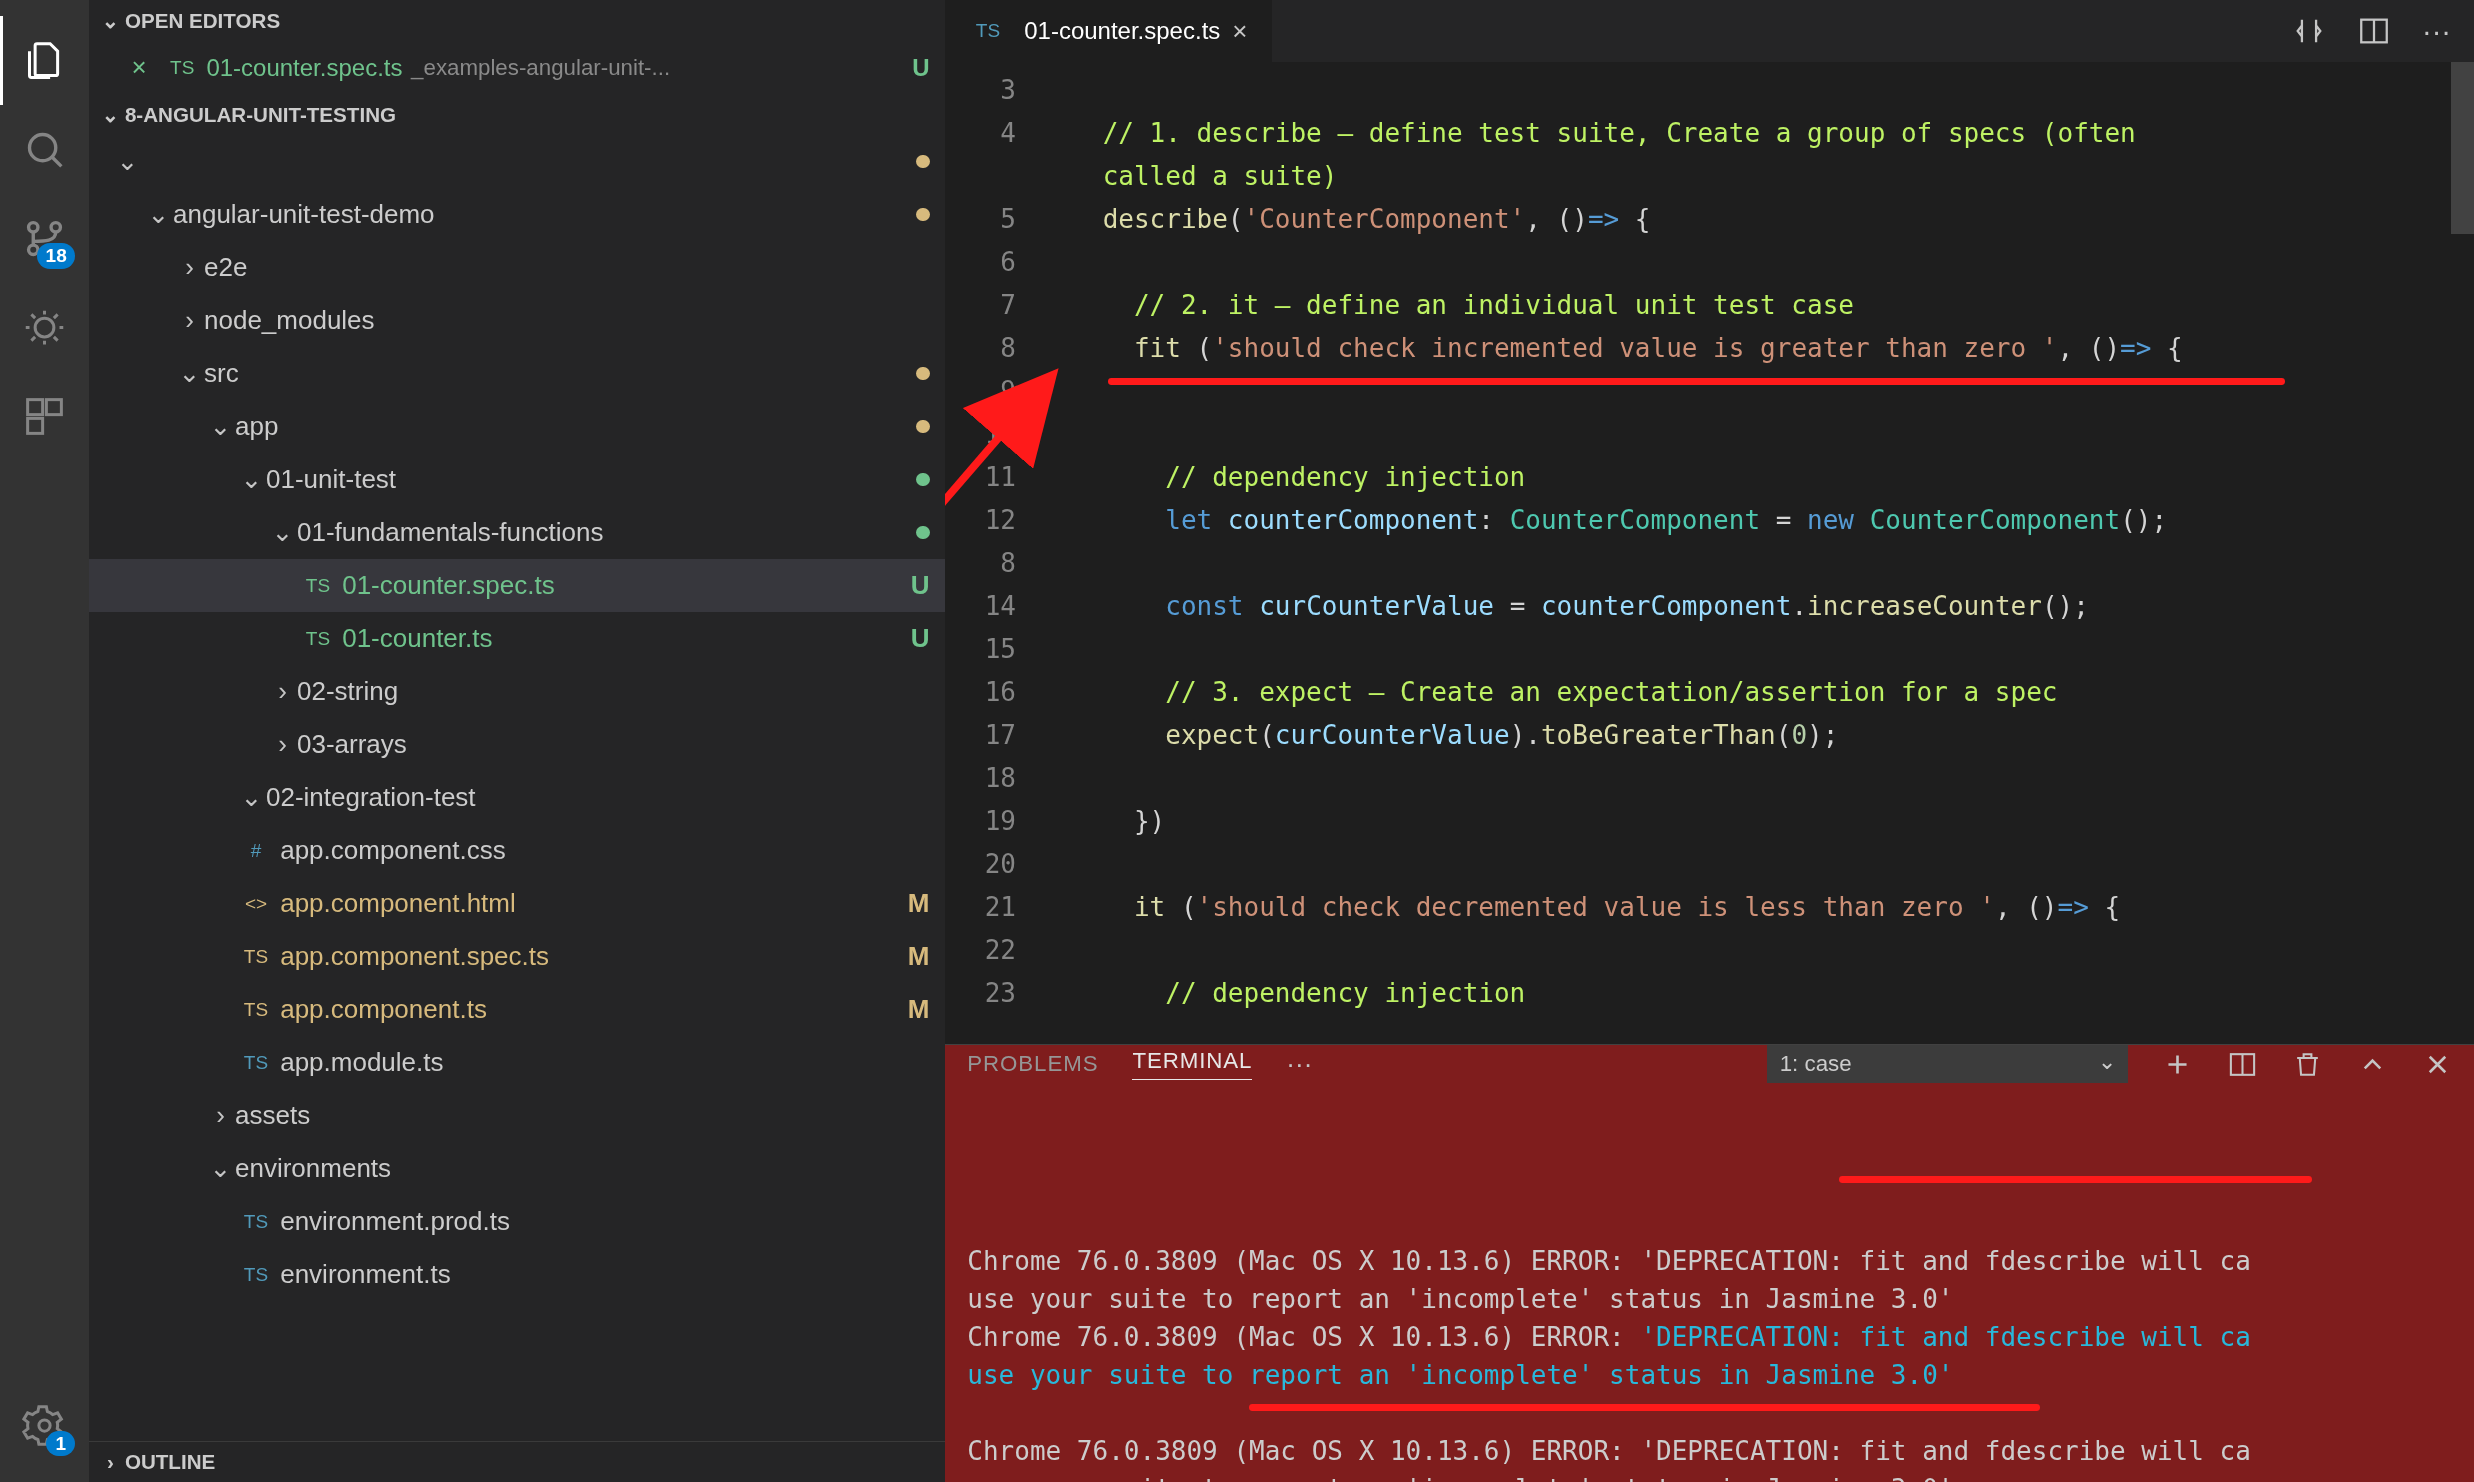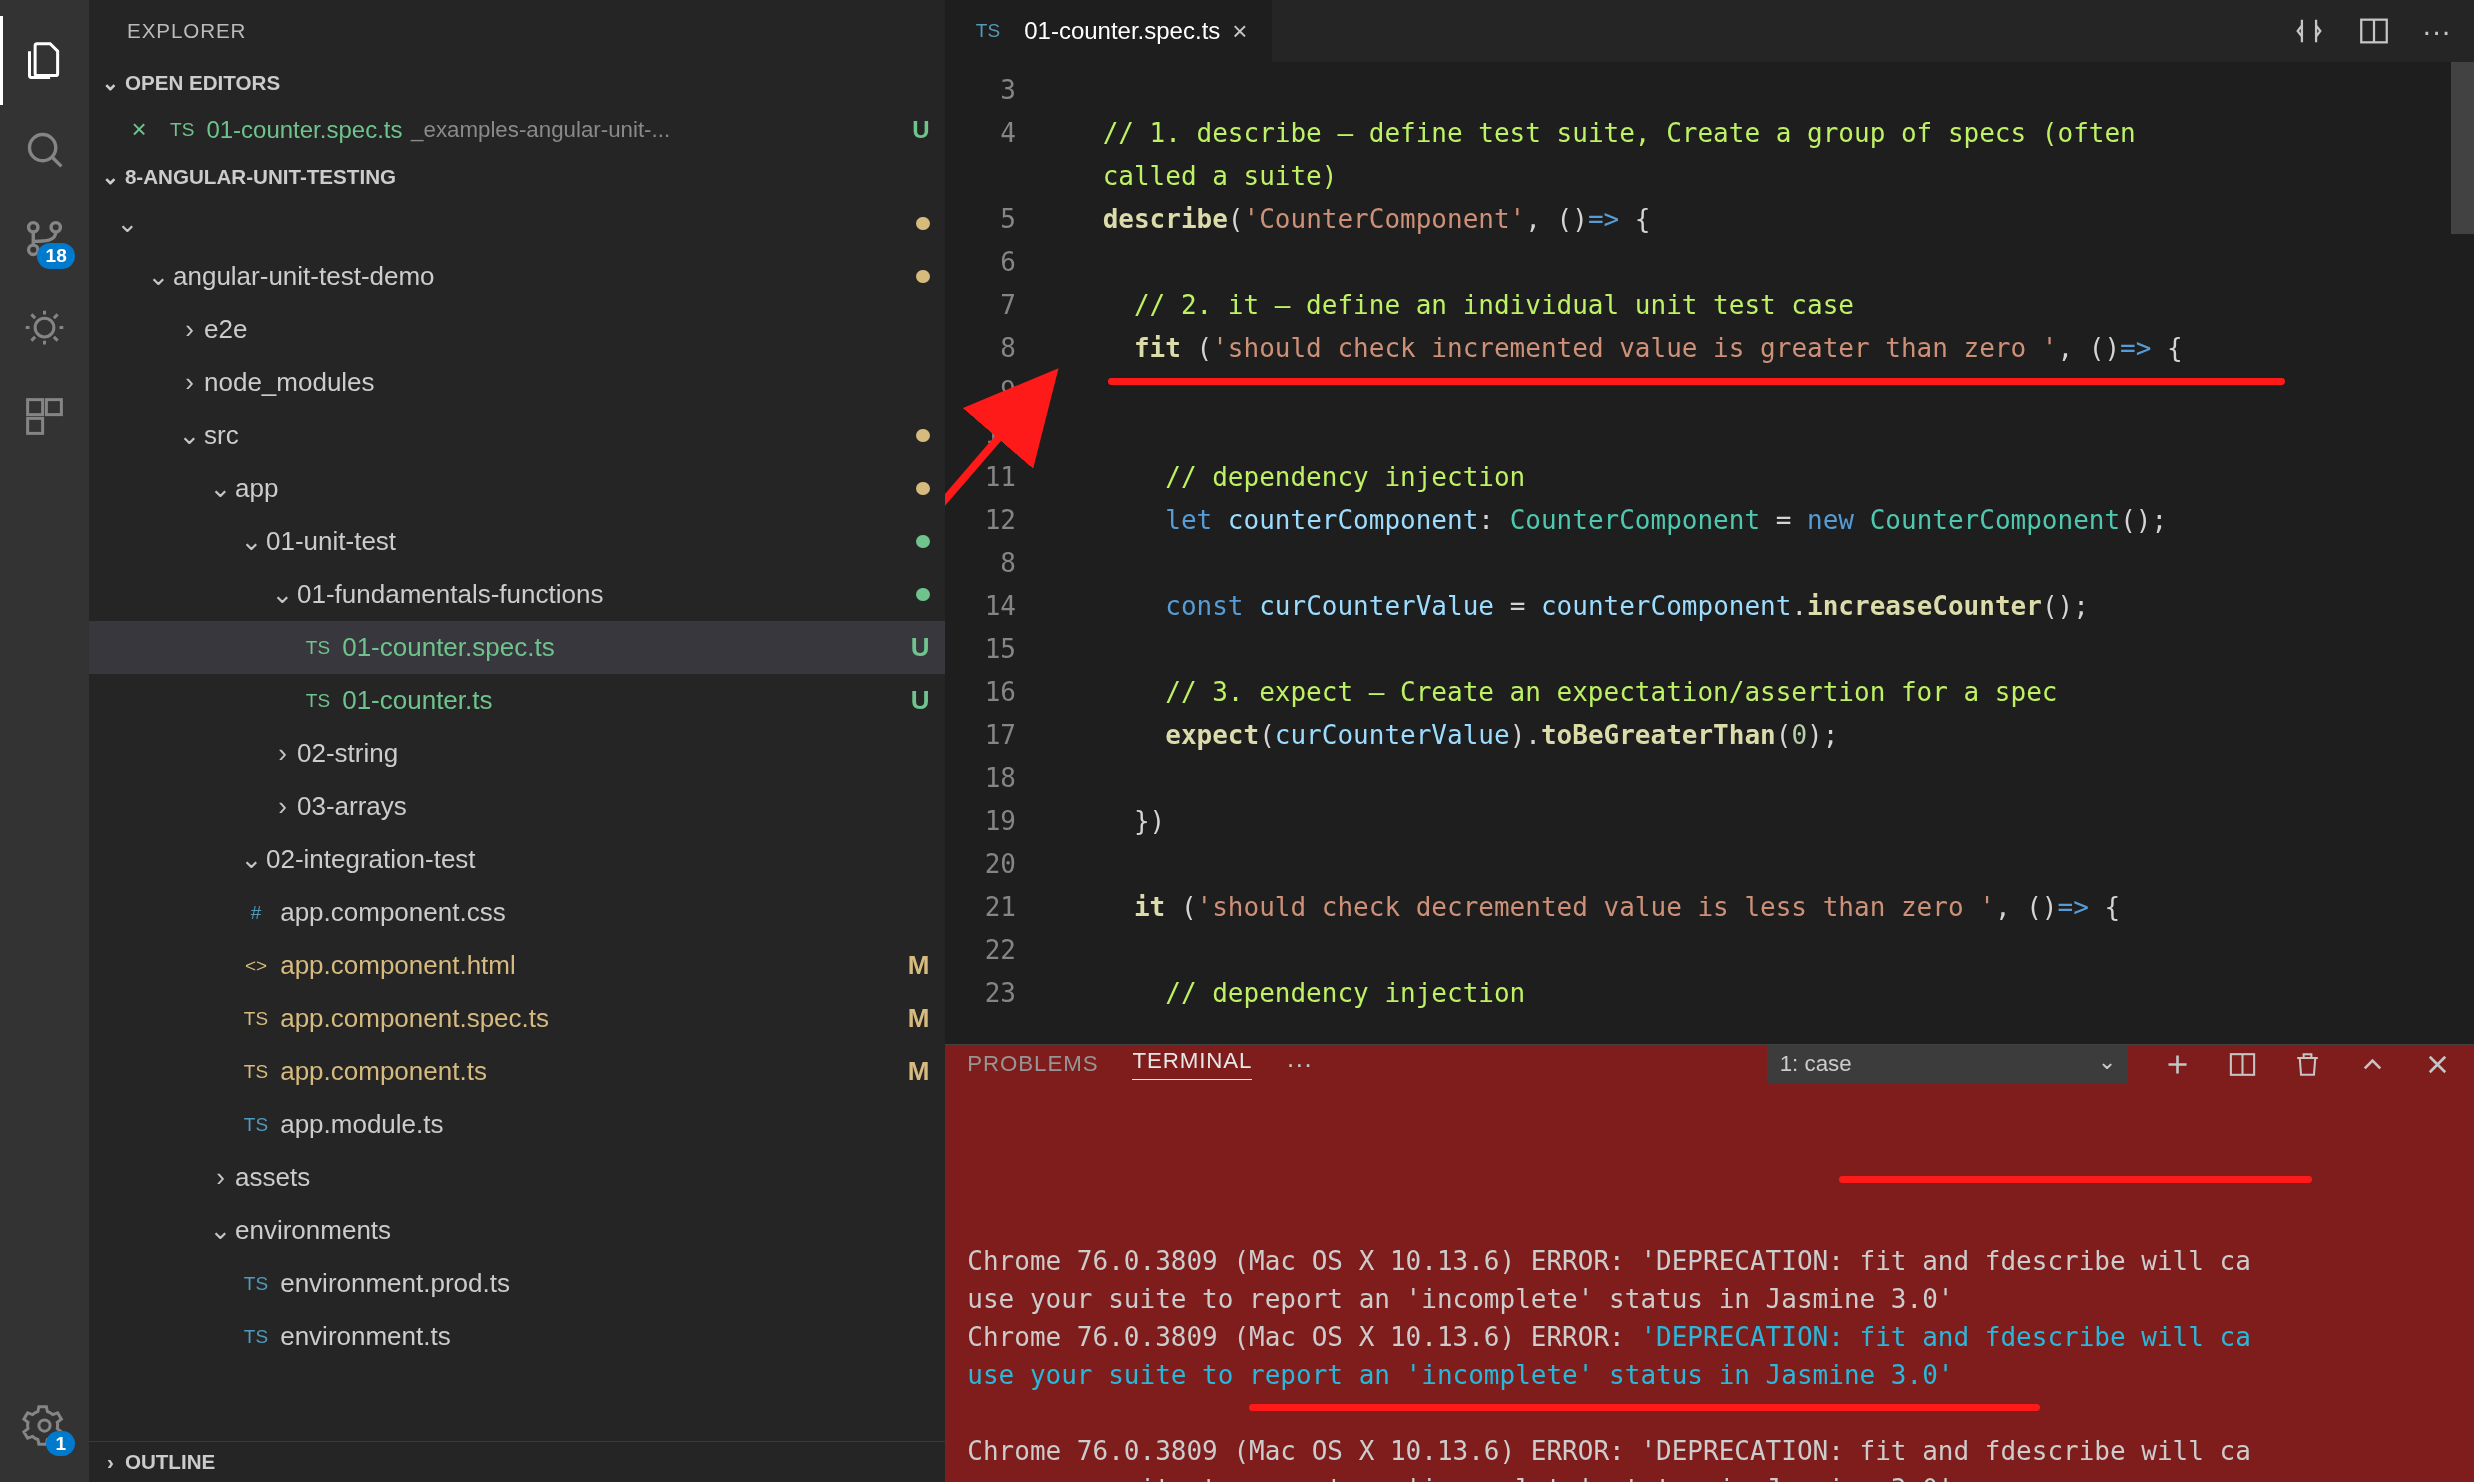--- a/index.html
+++ b/index.html
@@ -97,21 +97,21 @@
 .tab-actions { margin-left: auto; display:flex; align-items:center; gap: 31px; padding-right: 24px; color:#c5c5c5; }
 .tab-actions svg { width: 34px; height: 34px; }
 
 
 .editor { flex: 1; display: flex; font-family: Menlo, Consolas, monospace; font-size: 26px; line-height: 43px; position: relative; overflow:hidden; }
 .gutter { width: 95px; text-align: right; color: #858585; padding-right: 24px; padding-top: 6.9px; user-select:none; }
 .gutter div { height: 43px; }
 .code { flex:1; padding-top: 6.9px; color: #d4d4d4; white-space: pre; overflow:hidden; }
 .code div { height: 43px; }
 .tok-c  { color:#bef264; }  
-.tok-fn { color:#dcdcaa;font-weight:bold; }  
+.tok-fn { color:#dcdcaa; }  
 .tok-s  { color:#ce9178; }  
 .tok-k  { color:#569cd6; }  
 .tok-t  { color:#4ec9b0; }  
 .tok-n  { color:#b5cea8; }  
 .tok-v  { color:#9cdcfe; }
 
 .minimap { position:absolute; right:0; top:0; bottom:0; width:24px; background:#1e1e1e; }
 .minimap .thumb { position:absolute; right:0; width:24px; background:#424242; }
 
 
@@ -177,21 +177,20 @@
   <div class="activity-item activity-bottom">
     <svg viewBox="0 0 24 24" fill="none" stroke="currentColor" stroke-width="1.6">
         <circle cx="12" cy="12" r="3"></circle>
         <path d="M19 12a7 7 0 0 0-.2-1.7l2.2-1.7-2-3.4-2.6 1a7 7 0 0 0-2.9-1.7L13 2h-4l-.5 2.5A7 7 0 0 0 5.6 6.2l-2.6-1-2 3.4 2.2 1.7A7 7 0 0 0 3 12c0 .6.1 1.1.2 1.7L1 15.4l2 3.4 2.6-1a7 7 0 0 0 2.9 1.7L9 22h4l.5-2.5a7 7 0 0 0 2.9-1.7l2.6 1 2-3.4-2.2-1.7c.1-.6.2-1.1.2-1.7z"></path>
       </svg>
     <span class="activity-badge">1</span>
   </div>
 </div>
 
 <div class="sidebar">
-  <div class="sidebar-title">EXPLORER</div>
 
   <div class="section-header">
     <span class="chev">⌄</span>
     <span>OPEN EDITORS</span>
   </div>
   <div class="tree-row unt" style="padding-left: 31px;">
     <span class="file-icon close">×</span>
     <span class="file-icon ts">TS</span>
     <span class="label">01-counter.spec.ts</span>
     <span class="dim">_examples-angular-unit-...</span>

